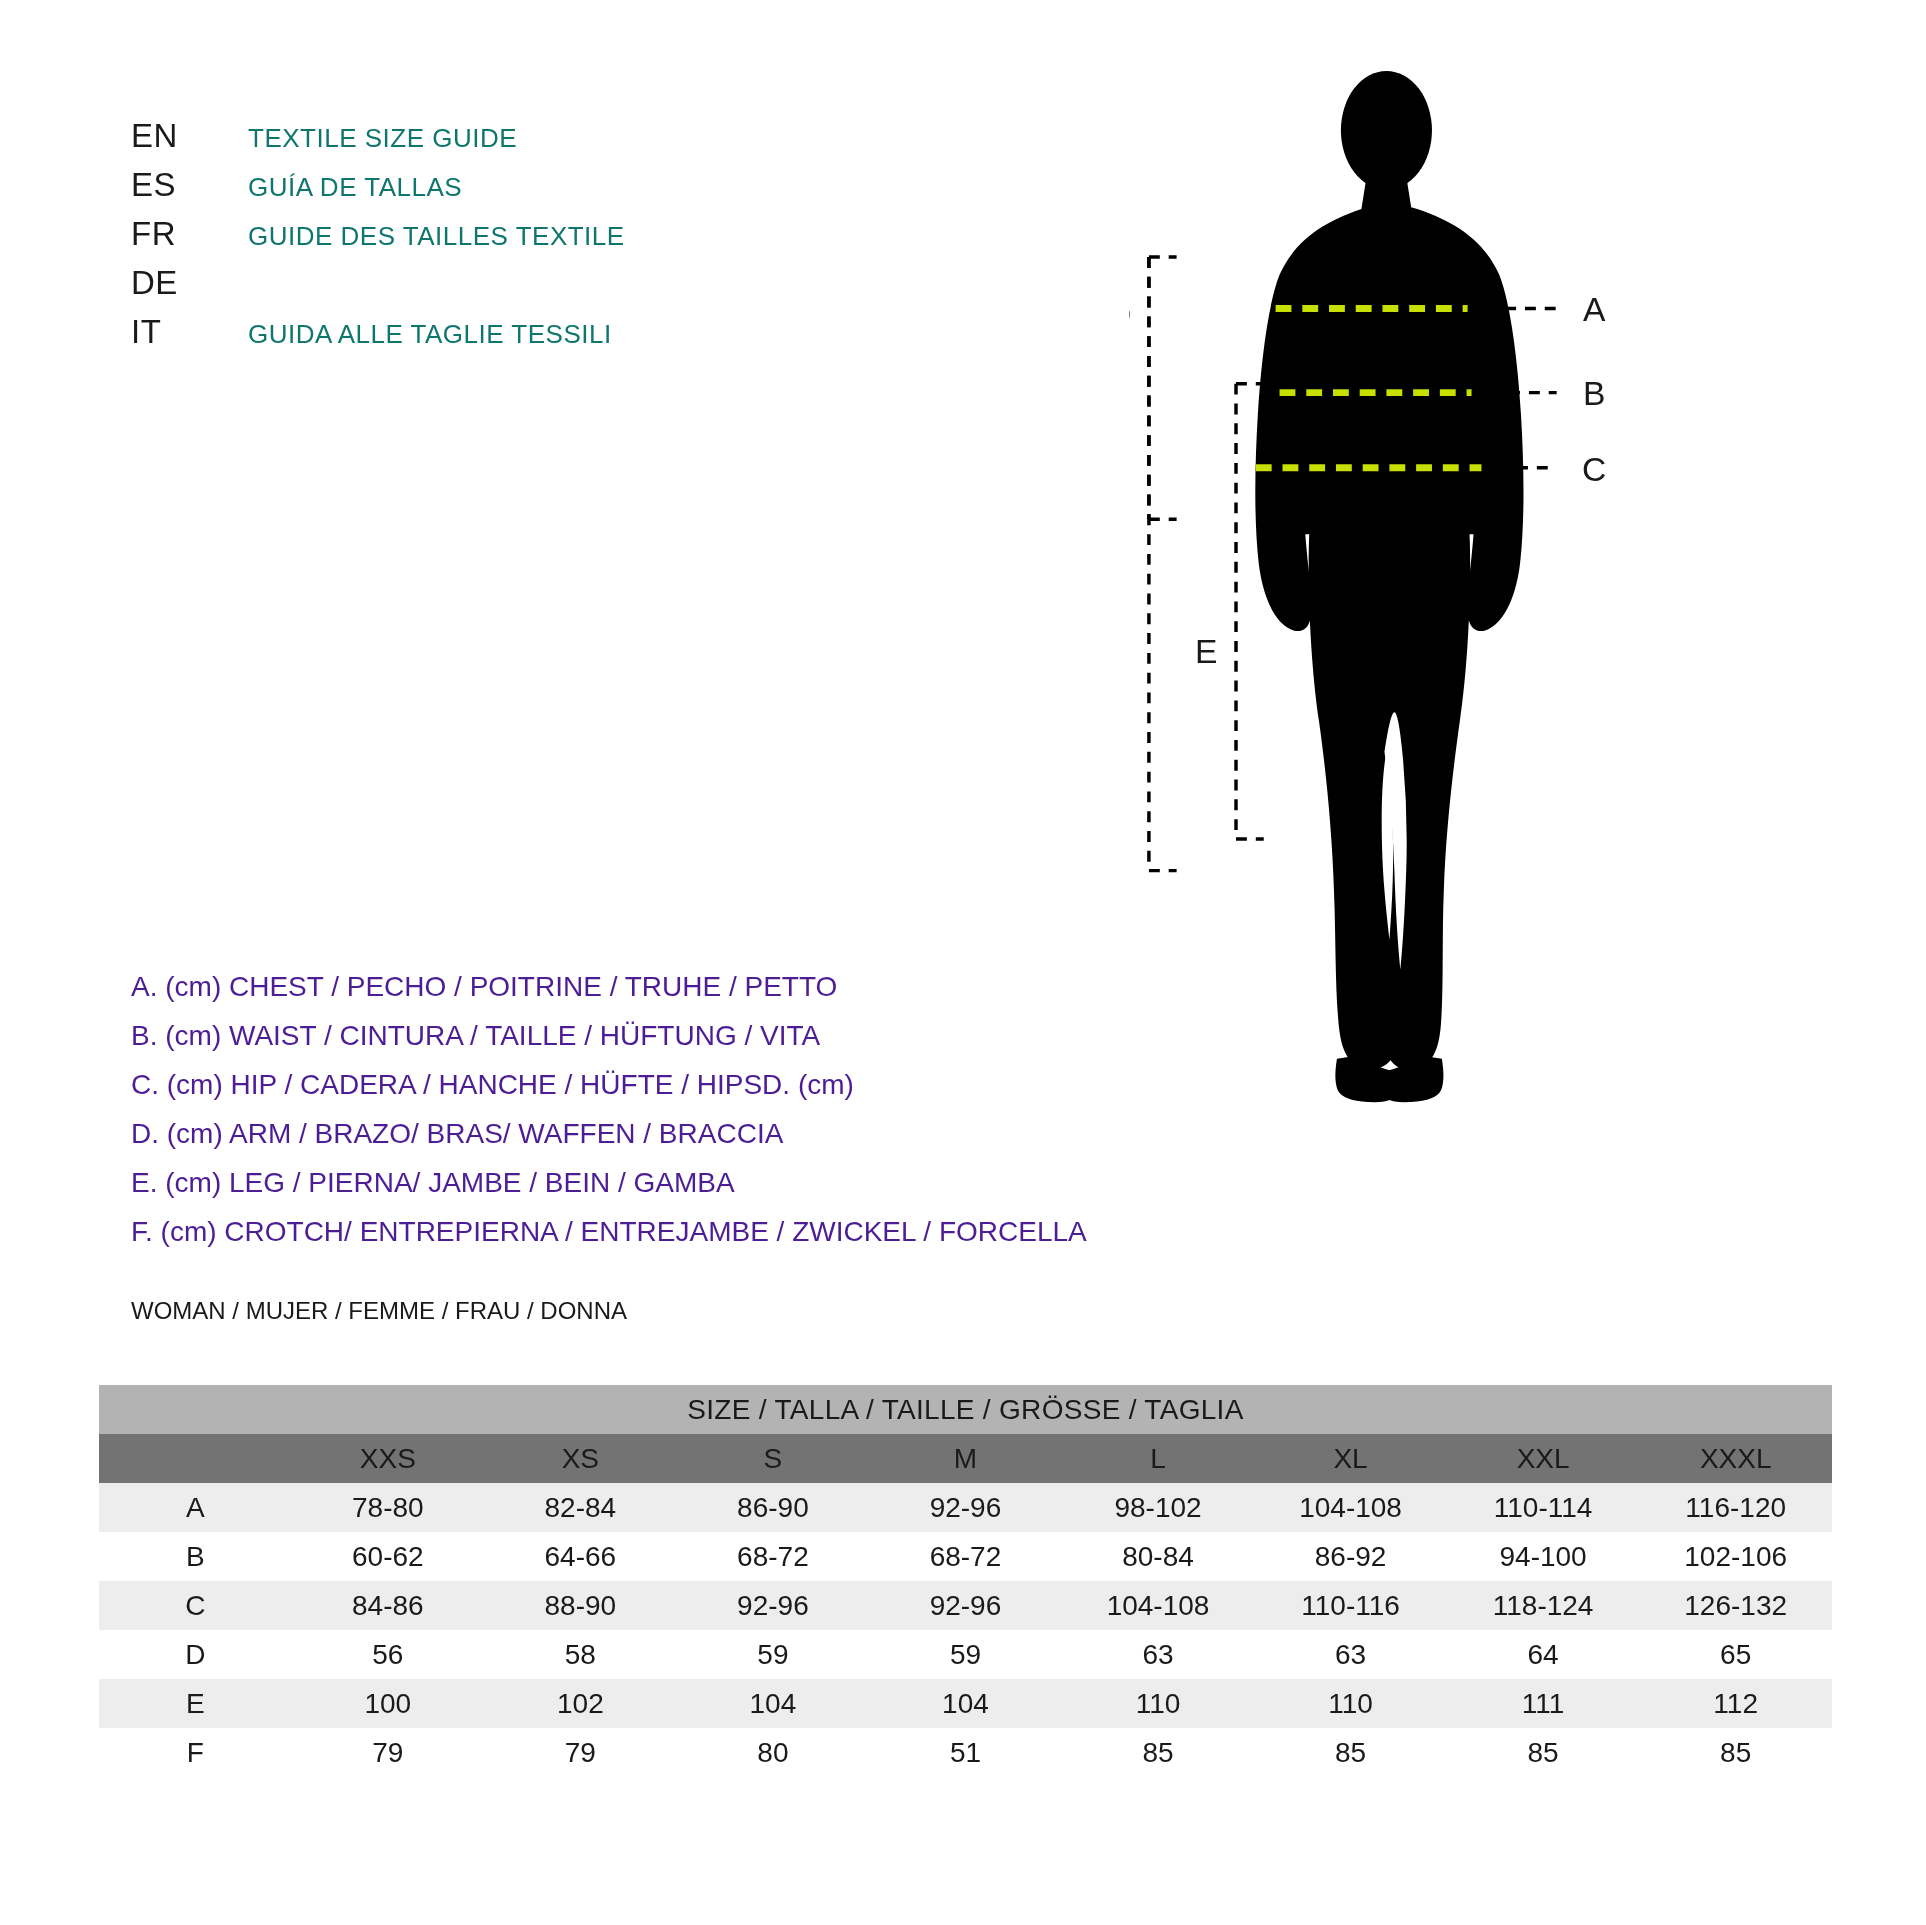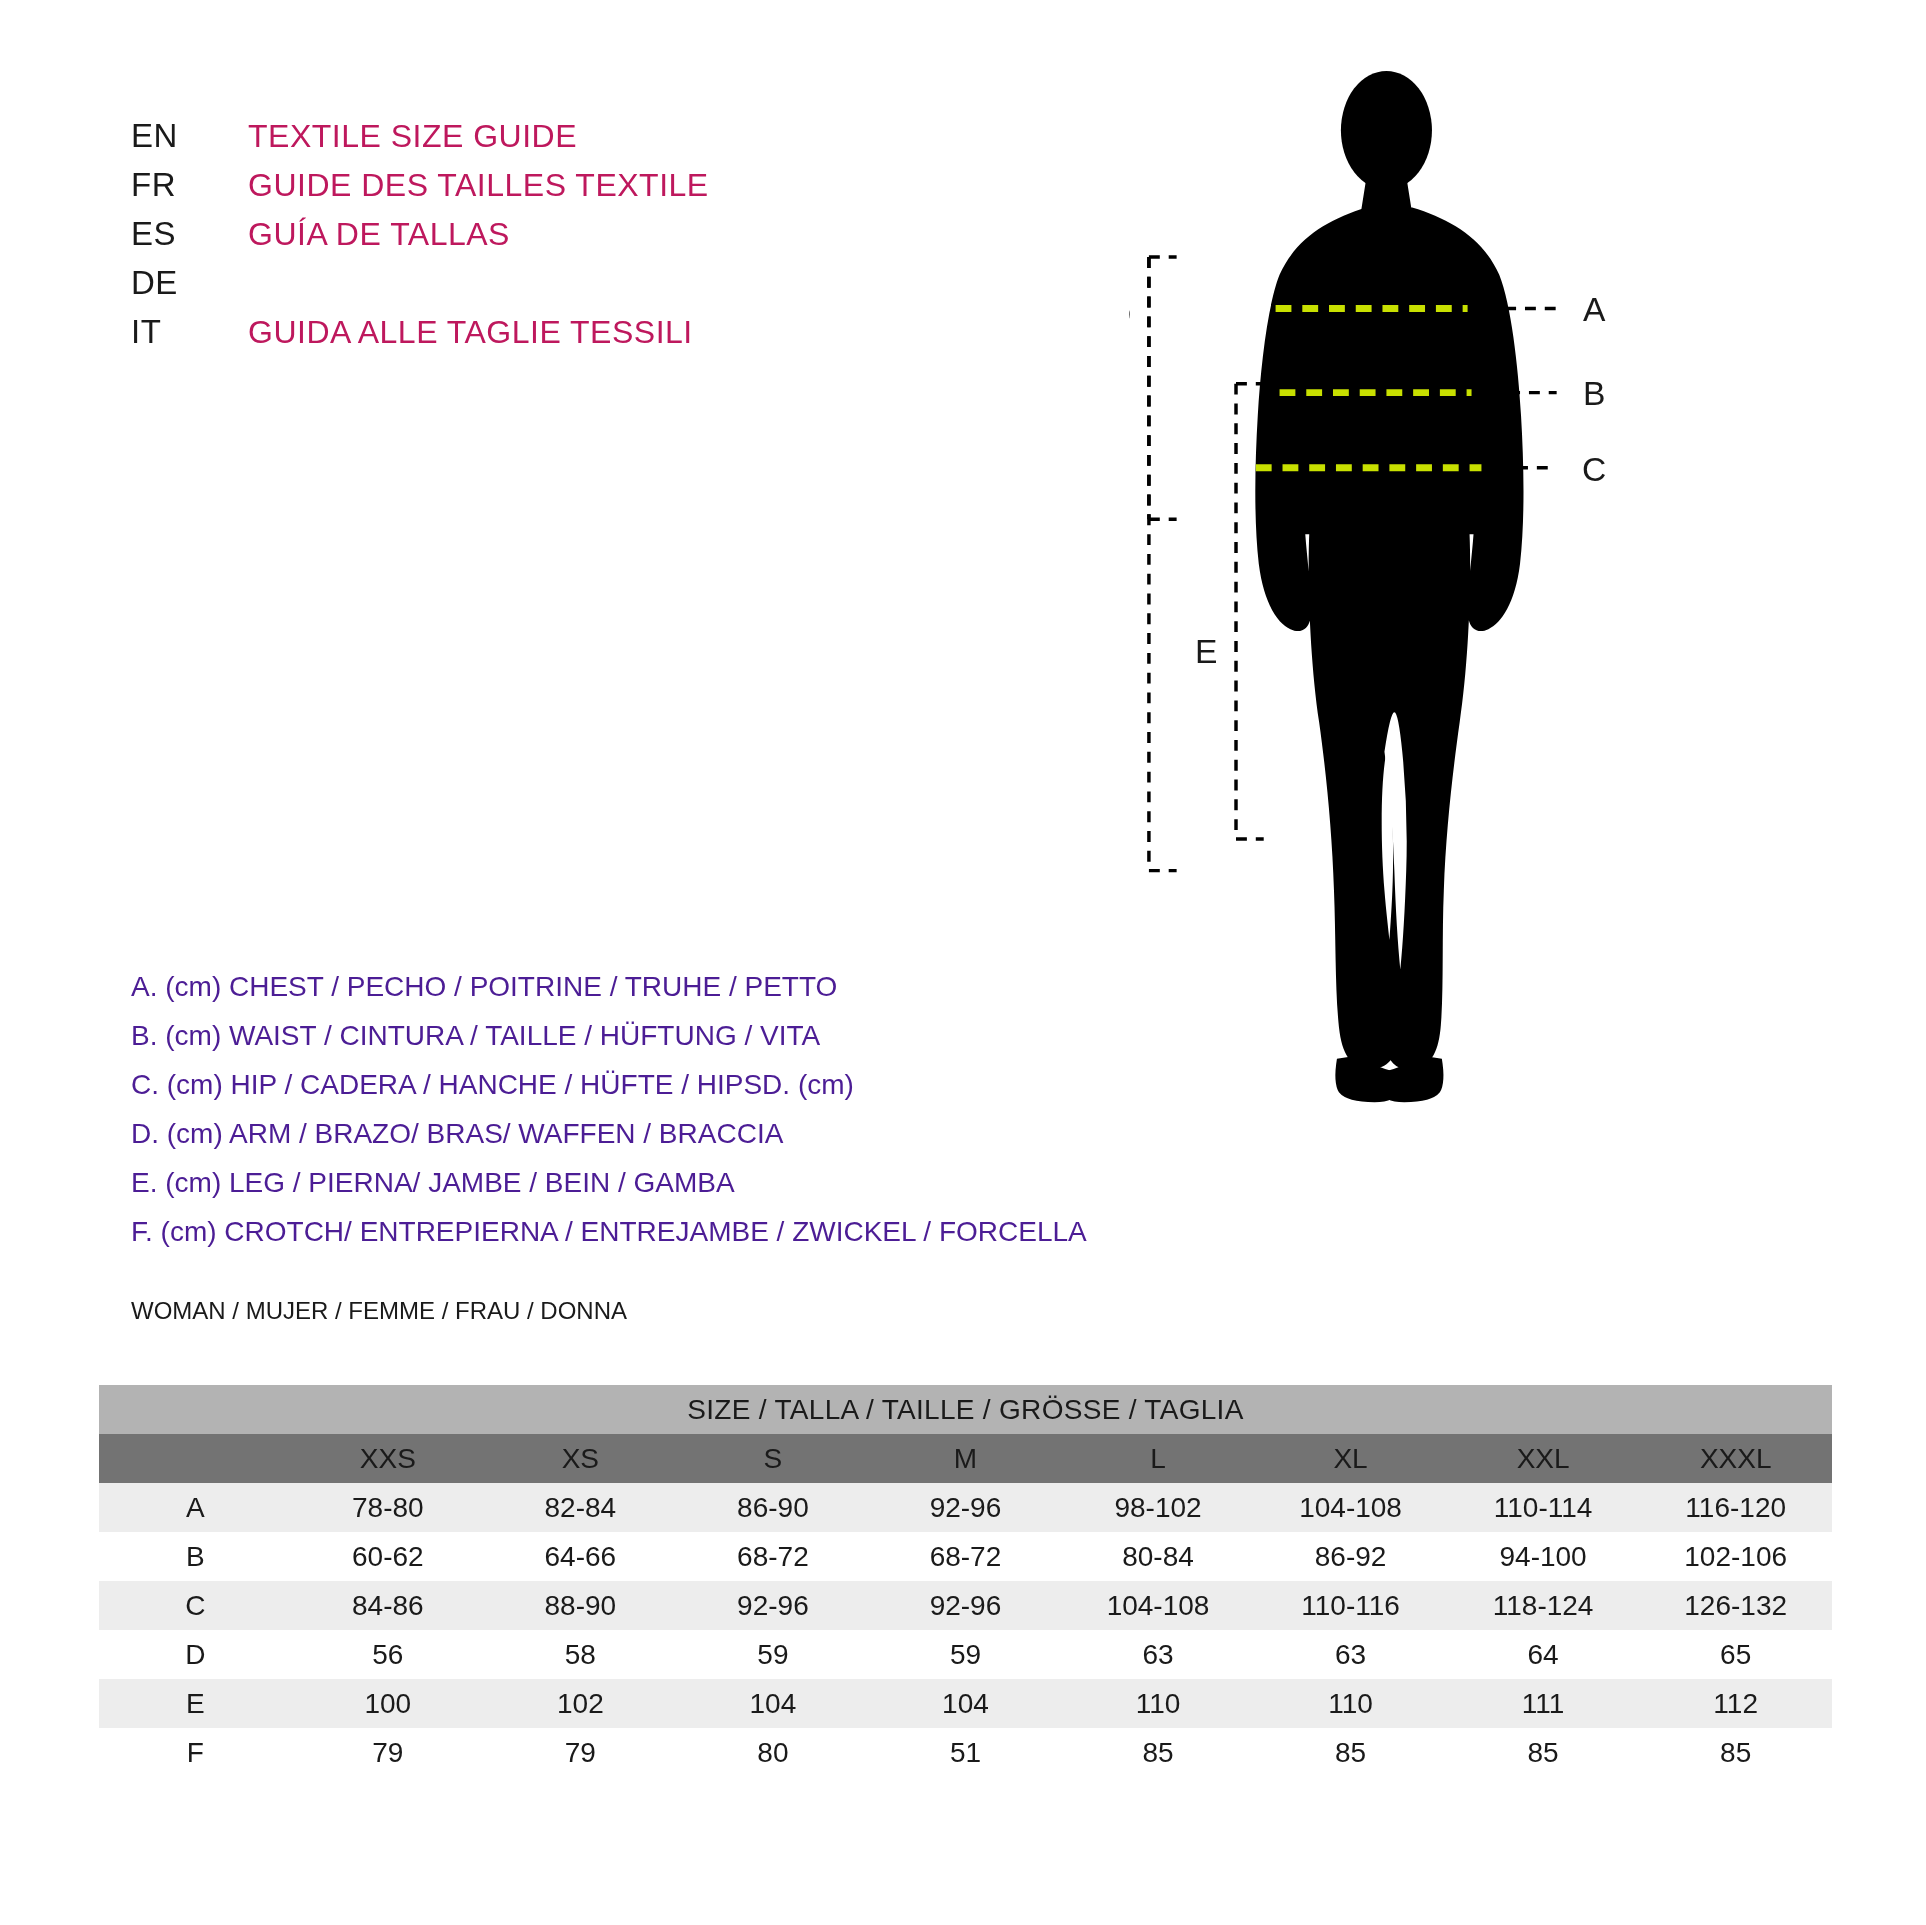--- a/index.html
+++ b/index.html
@@ -33,23 +33,23 @@
     align-items: baseline;
     height: 49px;
   }
   .title-lang {
     width: 117px;
     font-size: 33px;
     letter-spacing: 0.5px;
     color: #1a1a1a;
   }
   .title-text {
-    font-size: 32px;
+    font-size: 26px;
     letter-spacing: 0.5px;
-    color: #be185d;
+    color: #0f766e;
     white-space: nowrap;
   }
 
   
   .legend {
     position: absolute;
     left: 131px;
     top: 962px;
     width: 1020px;
   }
@@ -128,26 +128,26 @@
 <body>
 
 <div class="page">
 
   <div class="titles">
     <div class="title-row">
       <span class="title-lang">EN</span>
       <span class="title-text">TEXTILE SIZE GUIDE</span>
     </div>
     <div class="title-row">
+      <span class="title-lang">ES</span>
+      <span class="title-text">GUÍA DE TALLAS</span>
+    </div>
+    <div class="title-row">
       <span class="title-lang">FR</span>
       <span class="title-text">GUIDE DES TAILLES TEXTILE</span>
-    </div>
-    <div class="title-row">
-      <span class="title-lang">ES</span>
-      <span class="title-text">GUÍA DE TALLAS</span>
     </div>
     <div class="title-row">
       <span class="title-lang">DE</span>
     </div>
     <div class="title-row">
       <span class="title-lang">IT</span>
       <span class="title-text">GUIDA ALLE TAGLIE TESSILI</span>
     </div>
   </div>
 

